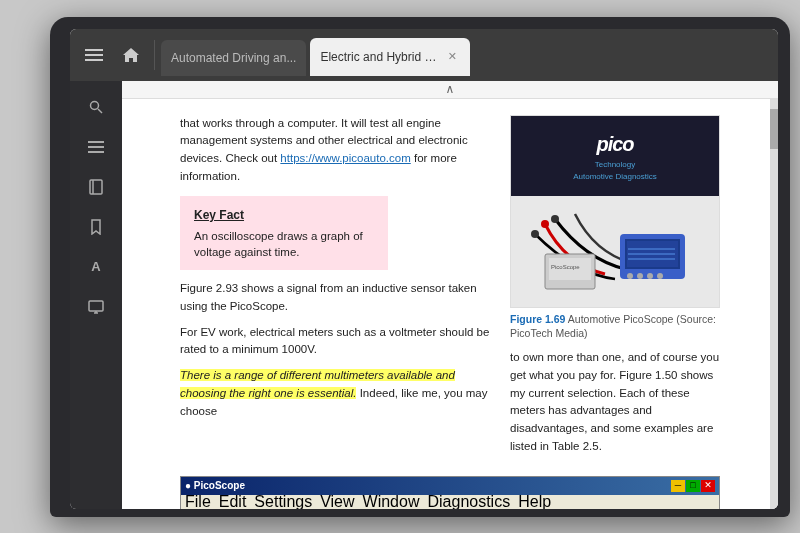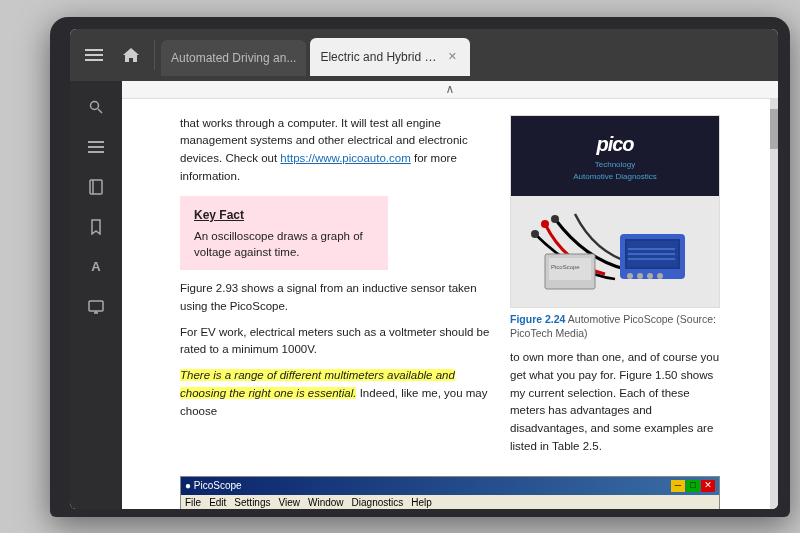--- a/index.html
+++ b/index.html
@@ -318,21 +318,21 @@
       height: 18px;
       display: flex;
       align-items: center;
       padding: 0 4px;
       justify-content: space-between;
     }
 
     .picoscope-title-text {
       color: #fff;
       font-size: 10px;
-      font-weight: normal;
+      font-weight: bold;
     }
 
     .window-controls {
       display: flex;
       gap: 1px;
     }
 
     .win-btn {
       width: 14px;
       height: 12px;
@@ -348,21 +348,21 @@
     .win-btn.maximize { background: #00aa00; }
     .win-btn.close-btn { background: #dd0000; color: #fff; }
 
     .picoscope-menubar {
       background: #ece9d8;
       height: 16px;
       display: flex;
       align-items: center;
       padding: 0 4px;
       gap: 8px;
-      font-size: 10px;
+      font-size: 16px;
       color: #000;
       border-bottom: 1px solid #aaa;
     }
 
     .scrollbar-right {
       width: 8px;
       background: #ddd;
       position: absolute;
       right: 0;
       top: 0;
@@ -525,21 +525,21 @@
                       <circle cx="135" cy="72" r="3" fill="#aaa"></circle>
 
                       <rect x="20" y="50" width="50" height="35" rx="2" fill="#ccc" stroke="#888" stroke-width="1"></rect>
                       <rect x="24" y="54" width="42" height="22" fill="#ddd"></rect>
                       <text x="26" y="65" font-size="6" fill="#555">PicoScope</text>
                     </svg>
                   </div>
                 </div>
 
                 <div class="figure-caption">
-                  <span class="fig-label">Figure 2.24</span><span>  Automotive PicoScope (Source: PicoTech Media)</span>
+                  <span class="fig-label">Figure 1.69</span><span>  Automotive PicoScope (Source: PicoTech Media)</span>
                 </div>
 
                 <div class="doc-text-para" style="margin-top:8px;">to own more than one, and of course you get what you pay for. Figure 1.50 shows my current selection. Each of these meters has advantages and disadvantages, and some examples are listed in Table 2.5.</div>
               </div>
             </div>
 
             <div class="picoscope-window">
               <div class="picoscope-titlebar">
                 <span class="picoscope-title-text">● <span>PicoScope</span></span>
                 <div class="window-controls">

